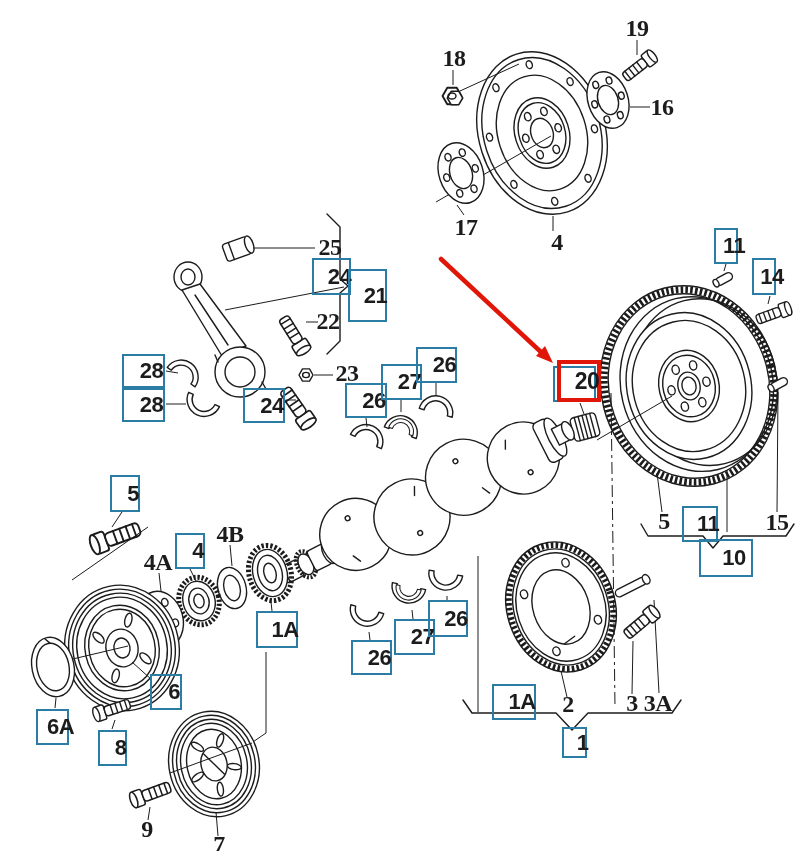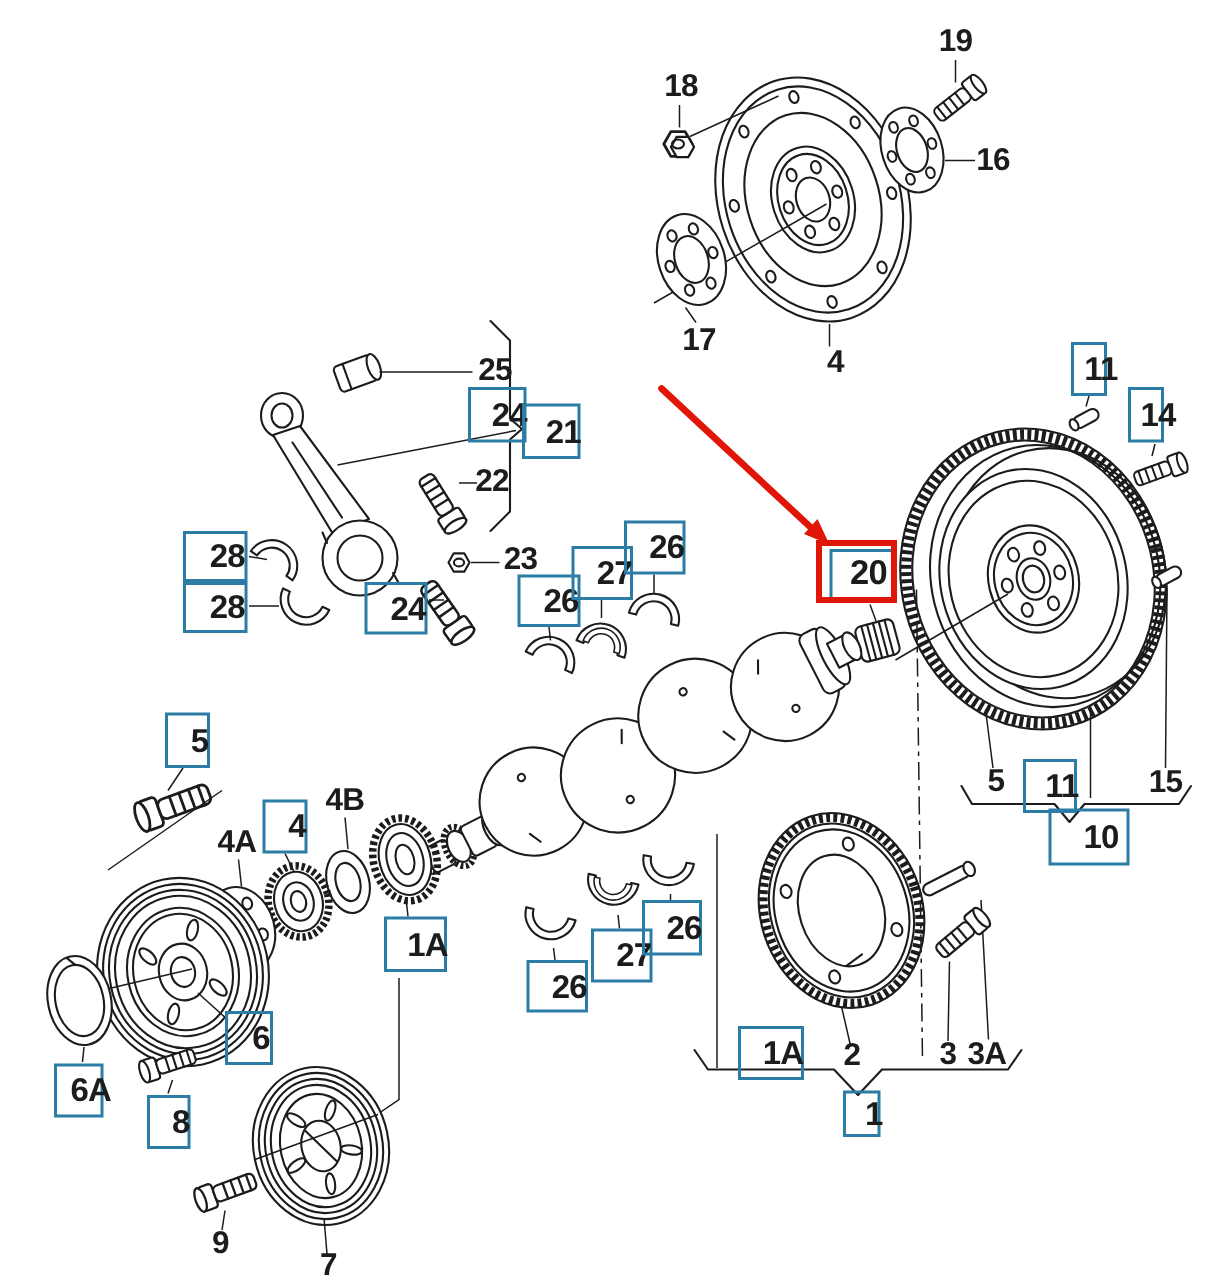--- a/index.html
+++ b/index.html
@@ -15,21 +15,21 @@
   .thin{fill:none;stroke:var(--ink);stroke-width:1;}
   .labels{position:absolute;left:0;top:0;width:100%;height:100%;z-index:3;}
   .lb{
     position:absolute;display:flex;align-items:center;justify-content:center;
     border:2px solid var(--blue);box-sizing:border-box;background:transparent;
     font-weight:700;font-size:22px;color:var(--ink);letter-spacing:-0.5px;cursor:pointer;padding-left:16px;
   }
   .lb.red{border:4px solid var(--red);font-size:23px;}
   .pl{
     position:absolute;transform:translate(-50%,-50%);
-    font-weight:700;font-size:21px;color:var(--ink);white-space:nowrap;letter-spacing:-0.5px;
+    font-weight:700;font-size:24px;color:var(--ink);white-space:nowrap;letter-spacing:-0.5px;font-family:Liberation Serif, serif;
   }
 </style>
 </head>
 <body>
 
 <div id="stage" style="--ink: #1c1c1c; --blue: #2b7da6; --red: #e01708;">
 
 <svg id="art" width="811" height="851" viewBox="0 0 811 851" xmlns="http://www.w3.org/2000/svg">
   <defs>
     <g id="bolt">
@@ -383,21 +383,21 @@
   <g>
     <rect x="554" y="367" width="41" height="34" fill="none" stroke="var(--blue)" stroke-width="2"></rect>
     <line x1="441" y1="259" x2="542" y2="353" stroke="var(--red)" stroke-width="4.5" stroke-linecap="round"></line>
     <polygon points="553,363 536,356 545,346" fill="var(--red)"></polygon>
   </g>
 </svg>
 
 <div class="labels">
 
   <div class="lb" style="left:312px;top:258px;width:39px;height:37px">24</div>
-  <div class="lb" style="left:348px;top:269px;width:39px;height:37px">21</div>
+  <div class="lb" style="left:348px;top:269px;width:39px;height:53px">21</div>
   <div class="lb" style="left:122px;top:354px;width:43px;height:34px">28</div>
   <div class="lb" style="left:122px;top:388px;width:43px;height:34px">28</div>
   <div class="lb" style="left:243px;top:388px;width:42px;height:35px">24</div>
   <div class="lb" style="left:345px;top:383px;width:42px;height:35px">26</div>
   <div class="lb" style="left:381px;top:364px;width:41px;height:36px">27</div>
   <div class="lb" style="left:416px;top:347px;width:41px;height:36px">26</div>
   <div class="lb" style="left:110px;top:475px;width:30px;height:37px">5</div>
   <div class="lb" style="left:175px;top:533px;width:30px;height:36px">4</div>
   <div class="lb" style="left:256px;top:611px;width:42px;height:37px">1A</div>
   <div class="lb" style="left:150px;top:674px;width:32px;height:36px">6</div>
@@ -406,21 +406,21 @@
   <div class="lb" style="left:351px;top:640px;width:41px;height:35px">26</div>
   <div class="lb" style="left:394px;top:619px;width:41px;height:36px">27</div>
   <div class="lb" style="left:428px;top:600px;width:40px;height:37px">26</div>
   <div class="lb" style="left:492px;top:684px;width:44px;height:36px">1A</div>
   <div class="lb" style="left:562px;top:727px;width:25px;height:31px">1</div>
   <div class="lb" style="left:682px;top:506px;width:36px;height:36px">11</div>
   <div class="lb" style="left:699px;top:539px;width:54px;height:38px">10</div>
   <div class="lb" style="left:714px;top:228px;width:24px;height:36px">11</div>
   <div class="lb" style="left:752px;top:258px;width:24px;height:37px">14</div>
 
-  <div class="lb red" style="left:544px;top:360px;width:54px;height:42px">20</div>
+  <div class="lb red" style="left:557px;top:360px;width:44px;height:42px">20</div>
 
   <div class="pl" style="left:454px;top:58px">18</div>
   <div class="pl" style="left:637px;top:28px">19</div>
   <div class="pl" style="left:662px;top:107px">16</div>
   <div class="pl" style="left:466px;top:227px">17</div>
   <div class="pl" style="left:557px;top:242px">4</div>
   <div class="pl" style="left:330px;top:247px">25</div>
   <div class="pl" style="left:328px;top:321px">22</div>
   <div class="pl" style="left:347px;top:373px">23</div>
   <div class="pl" style="left:158px;top:562px">4A</div>

